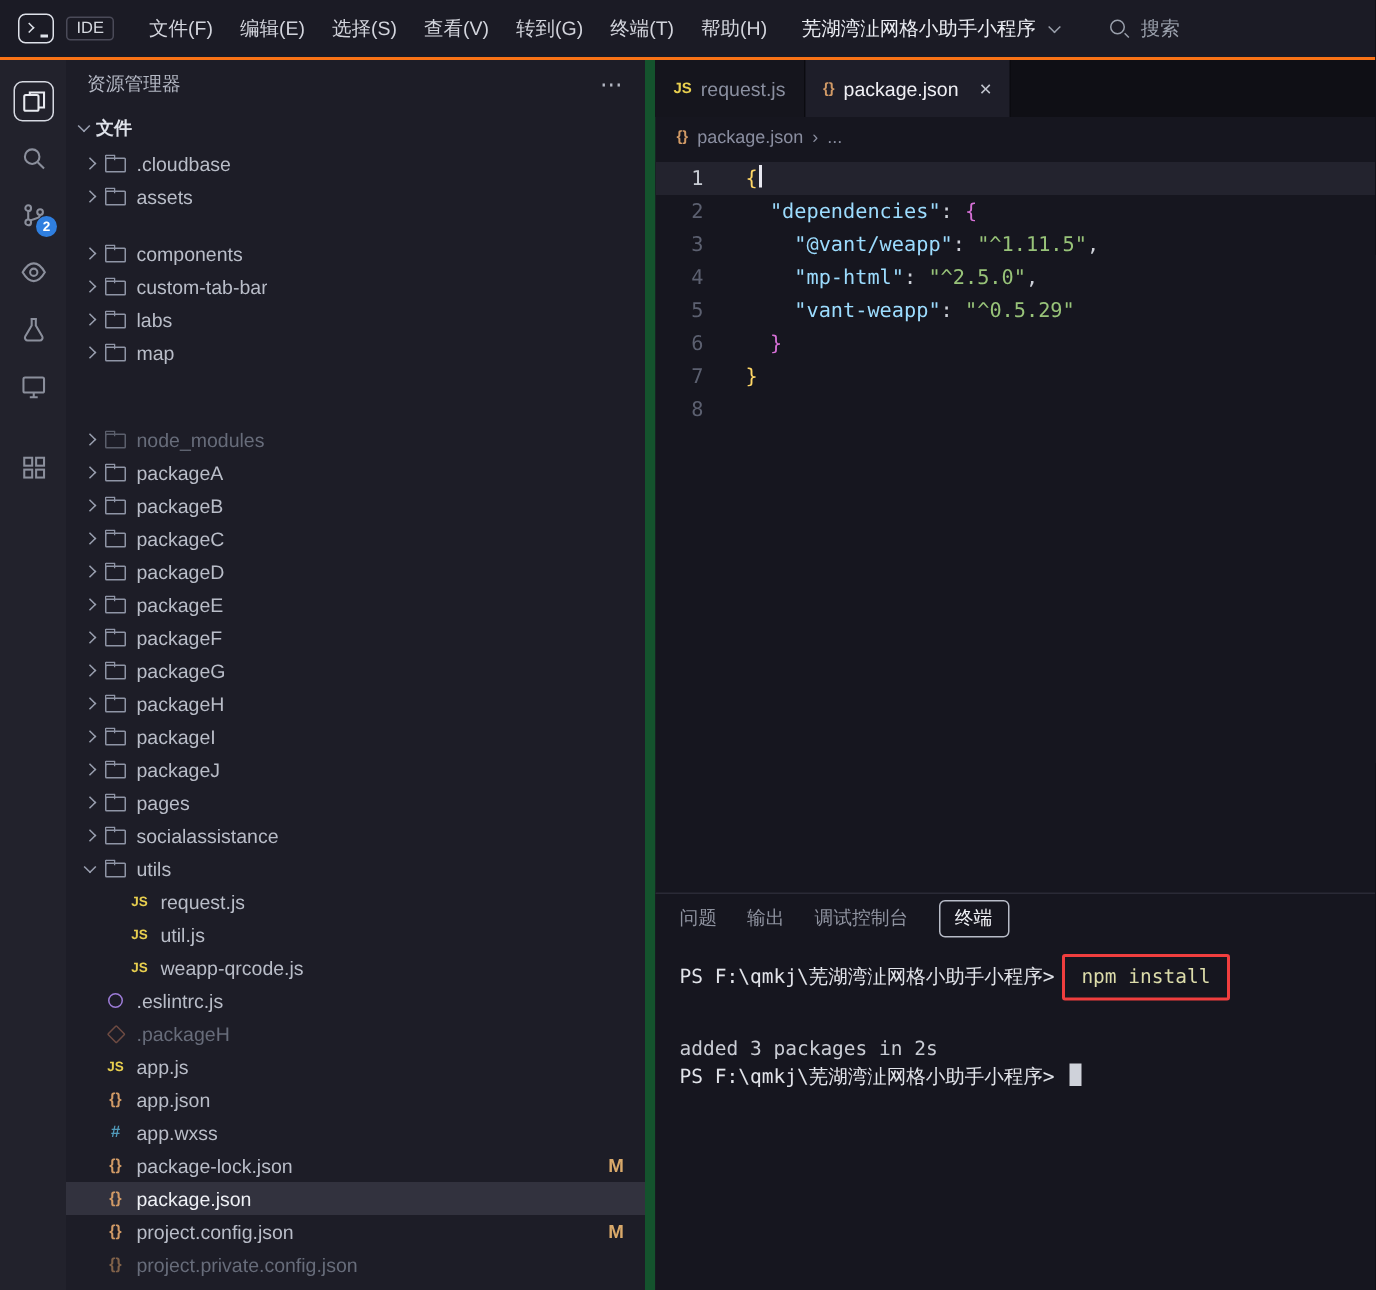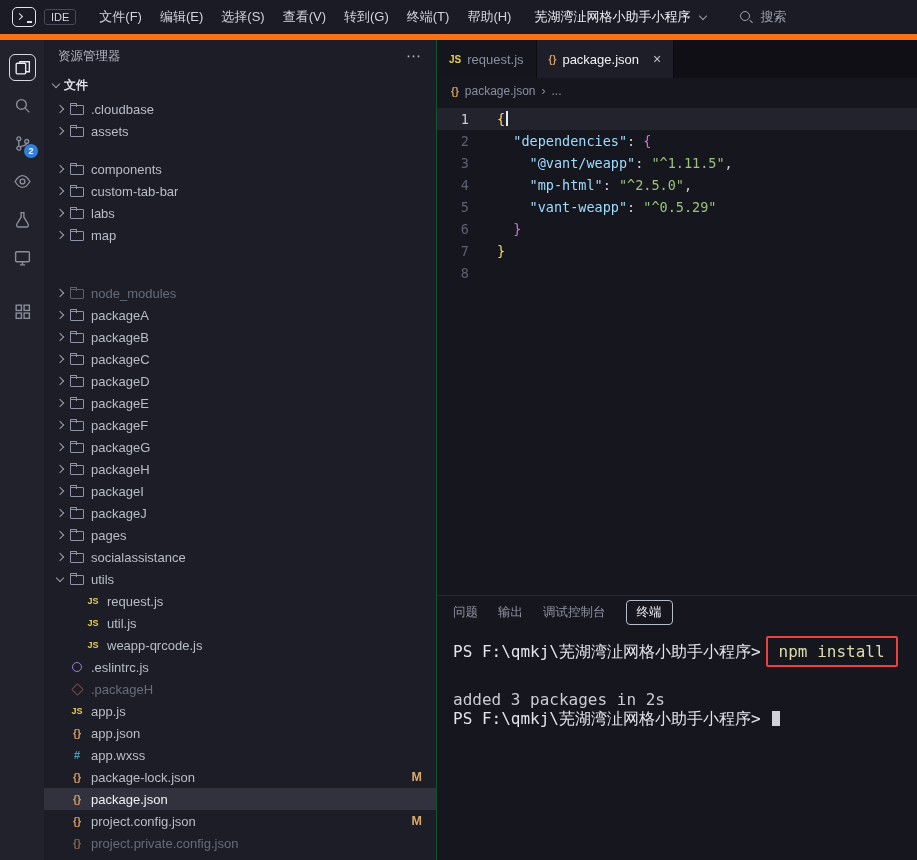--- a/index.html
+++ b/index.html
@@ -2,21 +2,21 @@
 <html><head>
 <meta charset="utf-8">
 <style>
   html,body{margin:0;padding:0;background:#101016;}
   *{box-sizing:border-box;}
   .app{position:relative;width:917px;height:860px;background:#16161f;overflow:hidden;
        font-family:"Liberation Sans",sans-serif;color:#c7cad3;font-size:13px;}
 
   
   .titlebar{position:absolute;top:0;left:0;width:917px;height:40px;background:#1b1b25;
-            display:flex;align-items:center;border-bottom:6px solid #f97316;}
+            display:flex;align-items:center;border-bottom:2px solid #f97316;}
   .logo{width:24px;height:20px;border:1.6px solid #dfe2ea;border-radius:5px;position:relative;
         margin:0 8px 0 12px;flex:none;}
   .logo::before{content:'';position:absolute;left:4px;top:6px;width:4px;height:4px;
         border-right:1.6px solid #dfe2ea;border-bottom:1.6px solid #dfe2ea;transform:rotate(-45deg);}
   .logo::after{content:'';position:absolute;right:3px;bottom:3px;width:5px;height:1.6px;background:#dfe2ea;}
   .ide-tag{font-size:11px;color:#d6d9e0;border:1px solid #4a4a58;border-radius:3px;
            padding:1px 6px;margin-right:14px;flex:none;}
   .menus{display:flex;align-items:center;}
   .menu-item{padding:0 9px;color:#d2d4dc;cursor:default;height:40px;line-height:40px;}
   .tb-center{display:flex;align-items:center;margin-left:14px;color:#eceef4;white-space:nowrap;}
@@ -39,21 +39,21 @@
   .ab-item.active .ab-icon{border:1px solid #d6d9e2;border-radius:6px;padding:3px;}
   .ab-item.gap{margin-top:16px;}
   .ab-icon{display:flex;align-items:center;justify-content:center;}
   .ab-icon svg{display:block;}
   .ab-badge{position:absolute;right:6px;bottom:4px;min-width:14px;height:14px;border-radius:7px;
             background:#2f7fe0;color:#fff;font-size:9px;line-height:14px;text-align:center;
             padding:0 2px;font-weight:700;}
 
   
   .sidebar{position:absolute;top:40px;left:44px;width:393px;bottom:0;background:#1d1d27;
-           border-right:1px solid #14532d;display:flex;flex-direction:column;overflow:hidden;}
+           border-right:7px solid #14532d;display:flex;flex-direction:column;overflow:hidden;}
   .sb-header{height:32px;display:flex;align-items:center;padding:0 14px;color:#b4b8c4;
              font-size:12.5px;flex:none;}
   .sb-more{margin-left:auto;color:#b4b8c4;font-size:15px;letter-spacing:1px;}
   .sb-section{height:26px;display:flex;align-items:center;padding-left:4px;color:#dfe2ea;
               font-weight:700;font-size:12px;flex:none;}
   .tree{flex:1;overflow:hidden;}
   .row{height:22px;display:flex;align-items:center;color:#b9bdc8;cursor:default;white-space:nowrap;}
   .row.selected{background:#32323e;color:#eef0f5;}
   .row.dimmed .rlabel{color:#676c7a;}
   .row.dimmed .ficon{opacity:.55;}
@@ -105,21 +105,21 @@
   .tok-p{color:#cdd0d8;}
   .tok-b1{color:#ffd766;}
   .tok-b2{color:#d670d6;}
   .caret{display:inline-block;width:2px;height:15px;background:#e8e8f0;margin-left:1px;vertical-align:-2px;}
 
   
   .panel{height:265px;flex:none;border-top:1px solid #2a2a36;display:flex;flex-direction:column;background:#16161f;}
   .panel-tabs{height:32px;display:flex;align-items:center;gap:20px;padding:0 16px;flex:none;}
   .ptab{color:#8f93a0;font-size:12.5px;padding:3px 0;}
   .ptab.active{color:#f2f3f7;border:1px solid #b8bcc8;border-radius:4px;padding:3px 10px;}
-  .term{flex:1;padding:8px 16px;font-family:"DejaVu Sans Mono",monospace;font-size:16px;color:#cfd2da;overflow:hidden;}
+  .term{flex:1;padding:8px 16px;font-family:"DejaVu Sans Mono",monospace;font-size:13px;color:#cfd2da;overflow:hidden;}
   .term-line{min-height:19px;line-height:19px;}
   .term-line.tall{margin-bottom:4px;}
   .t-prompt{color:#e2e4ea;}
   .t-command{color:#dcdcaa;}
   .t-output{color:#c9ccd4;}
   .annotation-box{display:inline-block;border:2px solid #f03e3e;padding:4px 11px;margin-left:5px;border-radius:2px;}
   .block-cursor{display:inline-block;width:8px;height:15px;background:#cfd2da;vertical-align:-2px;margin-left:2px;}
 </style>
 </head>
 <body>

